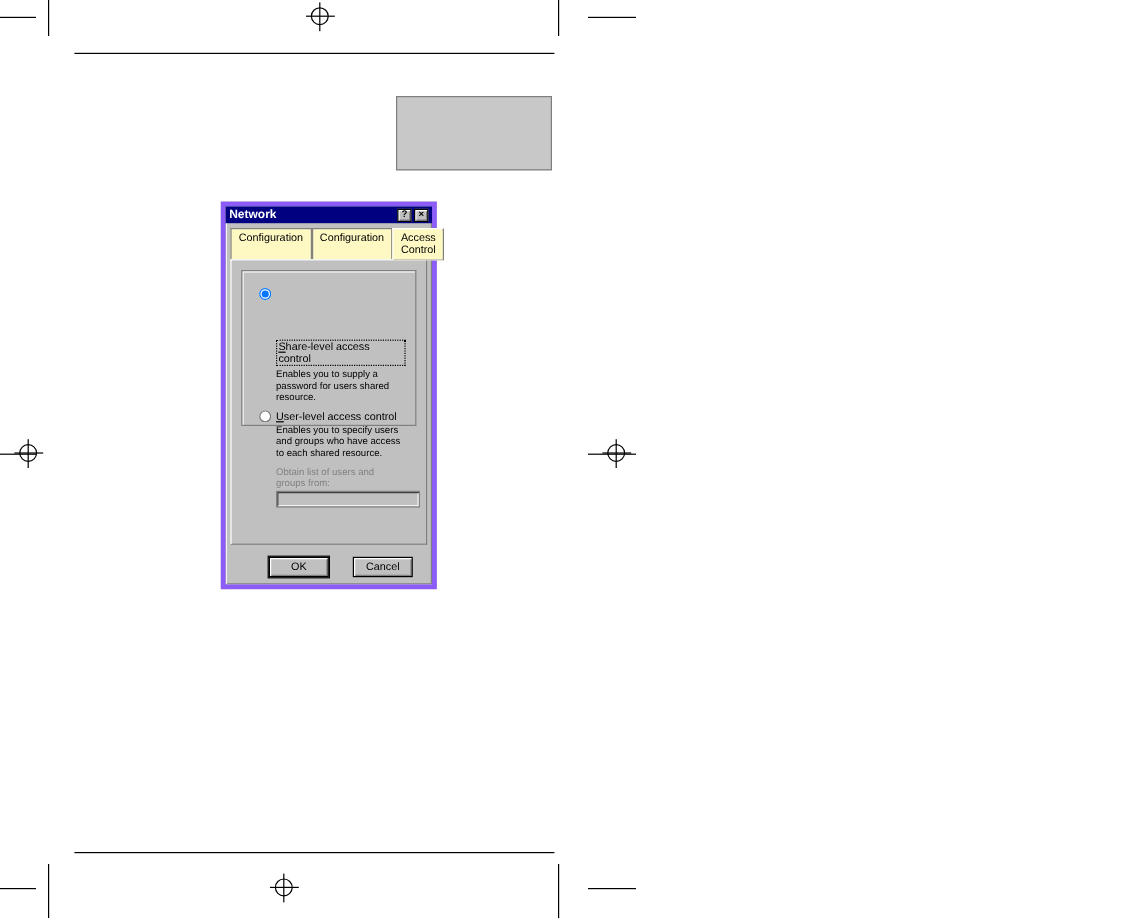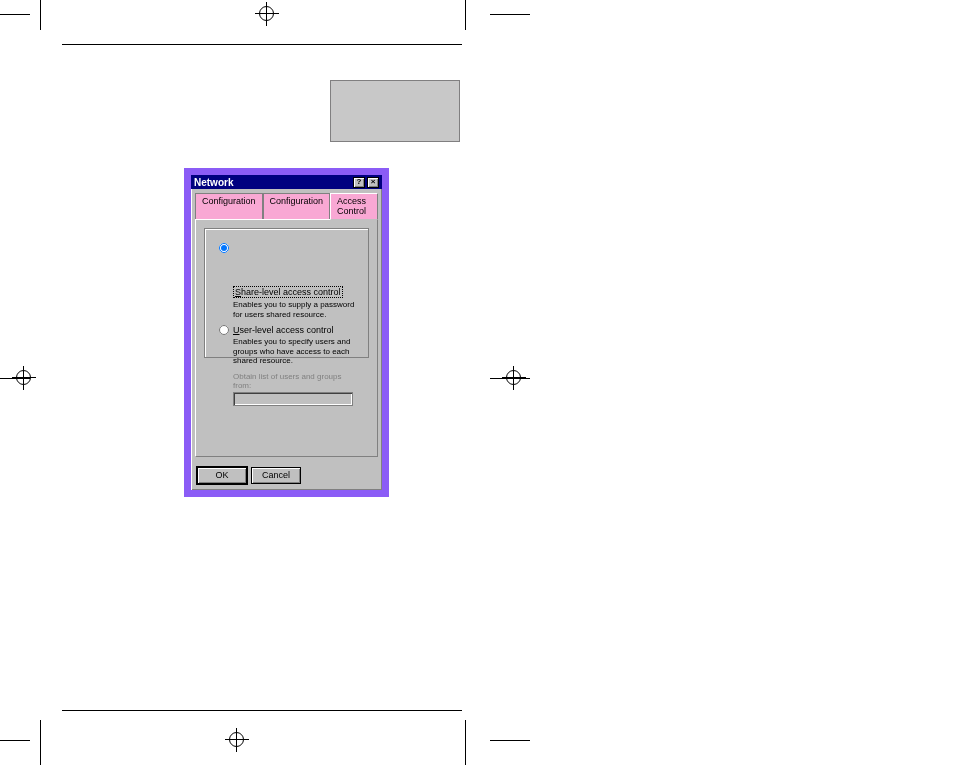--- a/index.html
+++ b/index.html
@@ -72,23 +72,23 @@
     height: 62px;
     background: #c8c8c8;
     border: 1px solid #807f80;
   }
 
   
   .dialog {
     position: absolute;
     left: 184px;
     top: 168px;
-    width: 205px;
-    background: #c0c0c0;
-    border: 7px solid #8b5cf6;
+    width: 180px;
+    background: #c0c0c0;
+    border: 4px solid #8b5cf6;
     box-shadow: inset 1px 1px 0 #fff, inset -1px -1px 0 #808080;
   }
   .titlebar {
     background: #000080;
     color: #fff;
     font-weight: bold;
     font-size: 10px;
     padding: 2px 3px;
     display: flex;
     align-items: center;
@@ -107,21 +107,21 @@
     color: #000;
   }
 
   .tab-row {
     display: flex;
     padding: 4px 4px 0 4px;
     font-size: 9px;
   }
   .tab {
     padding: 2px 6px 3px 6px;
-    background: #f9a8d4;
+    background: #fef9c3;
     border: 1px solid #808080;
     border-bottom: none;
     margin-right: 0px;
     position: relative;
   }
   .tab.active {
     border: 1px solid #fff;
     border-right: 1px solid #808080;
     border-bottom: 1px solid #c0c0c0;
     z-index: 2;
@@ -191,23 +191,23 @@
     margin-left: 20px;
     width: 120px;
     height: 14px;
     background: #c0c0c0;
     border: 1px solid #808080;
     box-shadow: inset 1px 1px 0 #404040, inset -1px -1px 0 #fff;
   }
 
   .button-row {
     display: flex;
-    justify-content: flex-start;
-    gap: 4px;
-    padding: 5px 6px 6px 6px;
+    justify-content: flex-end;
+    gap: 20px;
+    padding: 5px 16px 6px 6px;
   }
   .winbtn {
     width: 50px;
     height: 17px;
     font-size: 9px;
     background: #c0c0c0;
     border: 1px solid #000;
     box-shadow: inset 1px 1px 0 #fff, inset -1px -1px 0 #808080;
     text-align: center;
     line-height: 14px;

